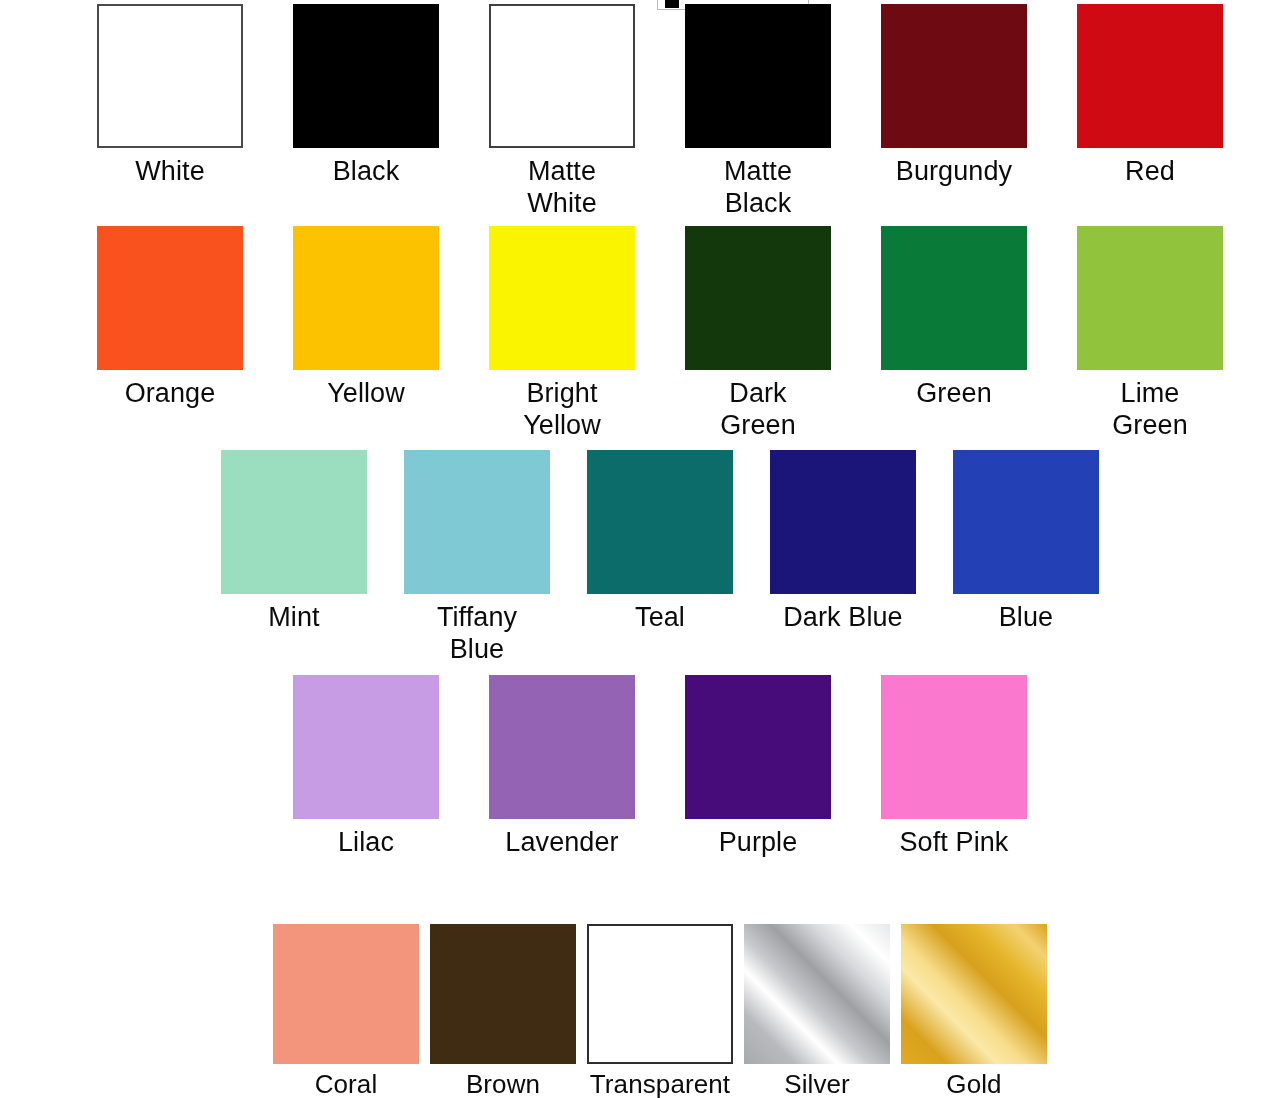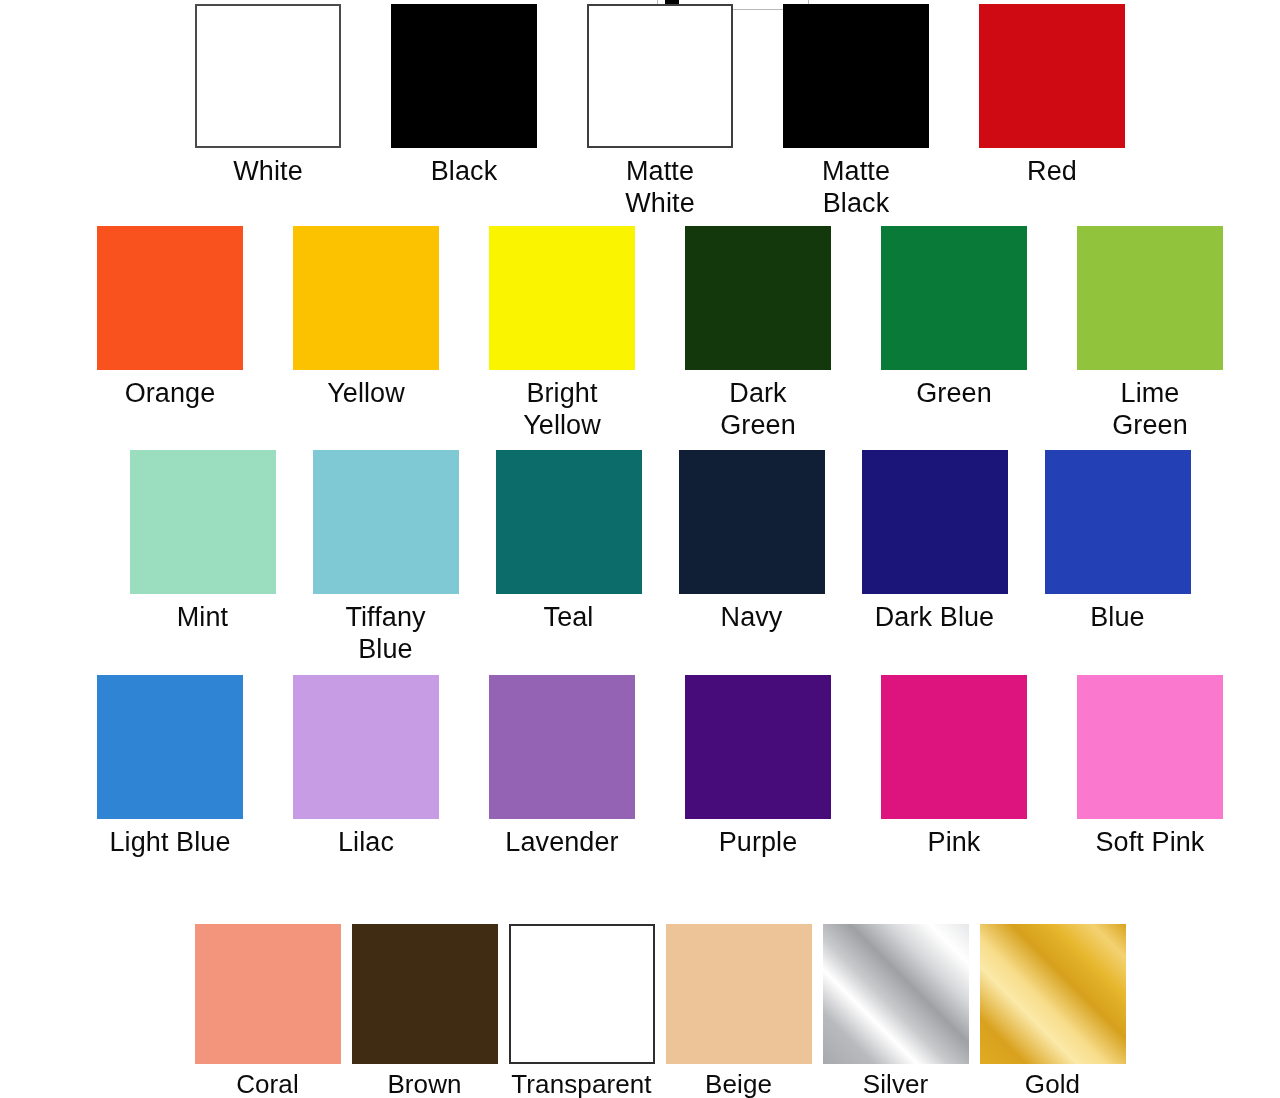--- a/index.html
+++ b/index.html
@@ -107,20 +107,24 @@
         <div class="swatch-chip" style="background: rgb(255, 255, 255); border: 2px solid rgb(63, 63, 63);"></div>
         <div class="swatch-label">Matte
 White</div>
       </div>
       <div class="swatch-cell">
         <div class="swatch-chip" style="background: rgb(0, 0, 0);"></div>
         <div class="swatch-label">Matte
 Black</div>
       </div>
       <div class="swatch-cell">
+        <div class="swatch-chip" style="background: rgb(110, 10, 18);"></div>
+        <div class="swatch-label">Burgundy</div>
+      </div>
+      <div class="swatch-cell">
         <div class="swatch-chip" style="background: rgb(208, 10, 19);"></div>
         <div class="swatch-label">Red</div>
       </div>
     </div>
   <div class="swatch-row row-2" style="top: 226px; gap: 50px;">
       <div class="swatch-cell">
         <div class="swatch-chip" style="background: rgb(249, 82, 31);"></div>
         <div class="swatch-label">Orange</div>
       </div>
       <div class="swatch-cell">
@@ -155,76 +159,60 @@
       <div class="swatch-cell">
         <div class="swatch-chip" style="background: rgb(127, 201, 213);"></div>
         <div class="swatch-label">Tiffany
 Blue</div>
       </div>
       <div class="swatch-cell">
         <div class="swatch-chip" style="background: rgb(12, 108, 105);"></div>
         <div class="swatch-label">Teal</div>
       </div>
       <div class="swatch-cell">
-        <div class="swatch-chip" style="background: rgb(17, 31, 54);"></div>
-        <div class="swatch-label">Navy</div>
-      </div>
-      <div class="swatch-cell">
         <div class="swatch-chip" style="background: rgb(27, 21, 122);"></div>
         <div class="swatch-label">Dark Blue</div>
       </div>
       <div class="swatch-cell">
         <div class="swatch-chip" style="background: rgb(35, 64, 180);"></div>
         <div class="swatch-label">Blue</div>
       </div>
     </div>
   <div class="swatch-row row-4" style="top: 675px; gap: 50px;">
       <div class="swatch-cell">
-        <div class="swatch-chip" style="background: rgb(47, 133, 212);"></div>
-        <div class="swatch-label">Light Blue</div>
-      </div>
-      <div class="swatch-cell">
         <div class="swatch-chip" style="background: rgb(200, 156, 228);"></div>
         <div class="swatch-label">Lilac</div>
       </div>
       <div class="swatch-cell">
         <div class="swatch-chip" style="background: rgb(148, 99, 180);"></div>
         <div class="swatch-label">Lavender</div>
       </div>
       <div class="swatch-cell">
         <div class="swatch-chip" style="background: rgb(71, 12, 121);"></div>
         <div class="swatch-label">Purple</div>
       </div>
       <div class="swatch-cell">
-        <div class="swatch-chip" style="background: rgb(221, 20, 126);"></div>
-        <div class="swatch-label">Pink</div>
-      </div>
-      <div class="swatch-cell">
         <div class="swatch-chip" style="background: rgb(250, 121, 206);"></div>
         <div class="swatch-label">Soft Pink</div>
       </div>
     </div>
   <div class="swatch-row row-5 row-bottom" style="top: 924px; gap: 11px;">
       <div class="swatch-cell">
         <div class="swatch-chip" style="background: rgb(243, 148, 125);"></div>
         <div class="swatch-label">Coral</div>
       </div>
       <div class="swatch-cell">
         <div class="swatch-chip" style="background: rgb(64, 43, 19);"></div>
         <div class="swatch-label">Brown</div>
       </div>
       <div class="swatch-cell">
         <div class="swatch-chip" style="background: rgb(255, 255, 255); border: 2px solid rgb(46, 46, 46);"></div>
         <div class="swatch-label">Transparent</div>
       </div>
       <div class="swatch-cell">
-        <div class="swatch-chip" style="background: rgb(237, 195, 152);"></div>
-        <div class="swatch-label">Beige</div>
-      </div>
-      <div class="swatch-cell">
         <div class="swatch-chip" style="background: linear-gradient(45deg, rgb(168, 169, 173) 0%, rgb(185, 186, 189) 18%, rgb(255, 255, 255) 33%, rgb(201, 202, 204) 44%, rgb(159, 160, 164) 58%, rgb(214, 215, 217) 72%, rgb(255, 255, 255) 86%, rgb(230, 231, 233) 100%);"></div>
         <div class="swatch-label">Silver</div>
       </div>
       <div class="swatch-cell">
         <div class="swatch-chip" style="background: linear-gradient(45deg, rgb(224, 171, 34) 0%, rgb(217, 161, 29) 16%, rgb(251, 233, 168) 34%, rgb(247, 220, 138) 44%, rgb(214, 160, 28) 60%, rgb(230, 182, 44) 74%, rgb(243, 210, 113) 88%, rgb(217, 164, 31) 100%);"></div>
         <div class="swatch-label">Gold</div>
       </div>
     </div>
 
 </div>

